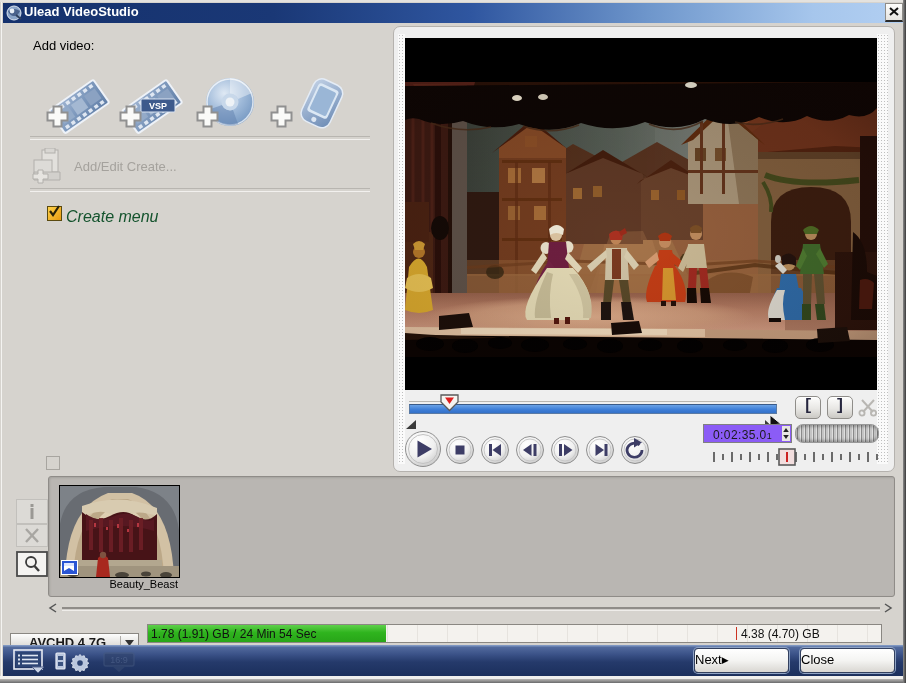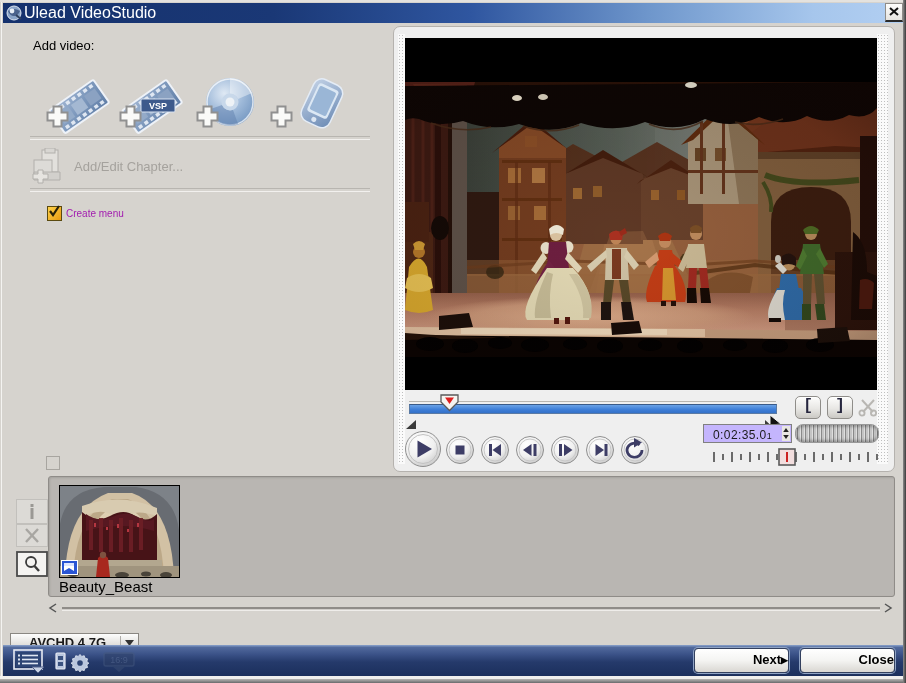--- a/index.html
+++ b/index.html
@@ -2,33 +2,33 @@
 <html><head>
 <meta charset="utf-8">
 <style>
   html,body{margin:0;padding:0;}
   body{width:906px;height:683px;overflow:hidden;font-family:"Liberation Sans",sans-serif;}
   #win{position:absolute;left:0;top:0;width:906px;height:683px;background:#d6d3ce;}
   .abs{position:absolute;}
   
   #tbar{left:3px;top:3px;width:900px;height:20px;
     background:linear-gradient(to right,#15316d 0%,#1a3876 30%,#2f56a0 52%,#6f97cc 72%,#a6c6ec 90%,#b2cff2 100%);}
-  #ttext{left:24px;top:4px;color:#fff;font-size:16px;font-weight:normal;letter-spacing:0px;}
+  #ttext{left:24px;top:4px;color:#fff;font-size:13px;font-weight:bold;letter-spacing:0px;}
   #closebtn{left:885px;top:3px;width:16px;height:16px;background:linear-gradient(to bottom,#fdfdfc,#e6e4e0);
     border:1px solid #8f8d89;border-bottom:2px solid #2a2a2a;}
   .sepline{height:2px;border-top:1px solid #b8b5b0;border-bottom:1px solid #f2f0ee;}
   .greytext{color:#a5a29d;}
   
   #panel{left:393px;top:26px;width:500px;height:444px;background:#efefef;border:1px solid #b5b2ae;border-radius:7px;}
   .dots{background-image:radial-gradient(#bfbfbf 0.8px, rgba(0,0,0,0) 0.9px);background-size:3px 3px;background-color:#fafafa;}
   #vid{left:405px;top:38px;width:472px;height:352px;background:#000;}
   
   #botbar{left:3px;top:645px;width:900px;height:31px;
     background:linear-gradient(to bottom,#8ba3cc 0%,#51699c 8%,#3b5288 30%,#253a6b 55%,#1b2f5c 100%);}
-  .wbtn{background:linear-gradient(to bottom,#ffffff 0%,#f4f4f2 50%,#d9d7d2 100%);border:1px solid #33405e;border-radius:4px;box-shadow:0 0 0 1px #8fa3c4;color:#000;font-size:13px;text-align:right;font-weight:bold;}
+  .wbtn{background:linear-gradient(to bottom,#ffffff 0%,#f4f4f2 50%,#d9d7d2 100%);border:1px solid #33405e;border-radius:4px;box-shadow:0 0 0 1px #8fa3c4;color:#000;font-size:13px;text-align:left;}
   .mkbtn{width:24px;height:21px;border-radius:5px;background:linear-gradient(to bottom,#fdfdfc,#e8e7e4 55%,#cbc9c4);border:1px solid #8f8d89;box-shadow:inset 0 1px 0 #fff;
     font-weight:bold;font-size:16px;line-height:19px;color:#26263e;text-align:center;font-family:"Liberation Mono",monospace;}
 </style>
 </head>
 <body>
 <div id="win">
   <div id="tbar" class="abs"></div>
   <div id="ticon" class="abs" style="left:6px;top:5px;width:17px;height:16px;">
     <svg width="17" height="16" viewBox="0 0 17 16">
       <circle cx="8" cy="8" r="7" fill="#8aa4c8" stroke="#dce4f0"></circle>
@@ -118,28 +118,28 @@
   <div class="abs sepline" style="left:30px;top:136px;width:340px;"></div>
   <div id="chapicon" class="abs" style="left:30px;top:148px;width:38px;height:36px;">
     <svg width="38" height="36" viewBox="0 0 38 36">
       <rect x="12" y="2" width="16" height="22" fill="#e2e0dc" stroke="#b2b0ac"></rect>
       <rect x="15" y="0" width="10" height="5" fill="#d8d6d2" stroke="#b2b0ac"></rect>
       <rect x="4" y="12" width="18" height="14" fill="#dddbd7" stroke="#b2b0ac"></rect>
       <path d="M4,32 h26 v-8 h-26 Z" fill="#d2d0cc" stroke="#b2b0ac"></path>
       <path d="M3,26 h5 v-4 h5 v4 h5 v5 h-5 v4 h-5 v-4 h-5 Z" fill="#e6e4e0" stroke="#b2b0ac"></path>
     </svg>
   </div>
-  <div class="abs greytext" style="left:74px;top:159px;font-size:13px;">Add/Edit Chapter...</div>
+  <div class="abs greytext" style="left:74px;top:159px;font-size:13px;">Add/Edit Create...</div>
   <div class="abs sepline" style="left:30px;top:188px;width:340px;"></div>
   <div id="cmenu-box" class="abs" style="left:47px;top:206px;width:13px;height:13px;background:linear-gradient(135deg,#ffd24a,#e89b12);border:1px solid #5a4a10;">
     <svg width="13" height="13" viewBox="0 0 13 13" style="position:absolute;left:0;top:-2px;">
       <path d="M2,6 L5,10 L11,1" fill="none" stroke="#2a2208" stroke-width="2.2"></path>
     </svg>
   </div>
-  <div class="abs" style="left:66px;top:208px;font-size:10px;color:#a21caf;">Create menu</div>
+  <div class="abs" style="left:66px;top:208px;font-size:16px;color:#14532d;font-style:italic;">Create menu</div>
 
   <div id="panel" class="abs"></div>
   <div class="abs dots" style="left:398px;top:34px;width:7px;height:430px;"></div>
   <div class="abs dots" style="left:877px;top:34px;width:11px;height:430px;"></div>
   <div id="vid" class="abs"></div>
   <div id="photo" class="abs" style="left:405px;top:82px;width:472px;height:275px;filter:blur(0.7px);">
   <svg width="472" height="275" viewBox="0 0 472 275">
     <defs>
       <linearGradient id="sky" x1="0" y1="0" x2="1" y2="0">
         <stop offset="0" stop-color="#3a4840"></stop>
@@ -389,21 +389,21 @@
     <svg width="22" height="20" viewBox="0 0 22 20">
       <g stroke="#b8b6b2" stroke-width="2" fill="none">
         <path d="M5,3 L16,15"></path>
           <path d="M17,3 L6,15"></path>
       </g>
       <circle cx="5" cy="16" r="2.6" fill="none" stroke="#b8b6b2" stroke-width="1.8"></circle>
       <circle cx="16.5" cy="16" r="2.6" fill="none" stroke="#b8b6b2" stroke-width="1.8"></circle>
     </svg>
   </div>
 
-  <div id="tc" class="abs" style="left:703px;top:424px;width:87px;height:17px;background:#c4b5fd;border:1px solid #808080;">
+  <div id="tc" class="abs" style="left:703px;top:424px;width:87px;height:17px;background:#8b5cf6;border:1px solid #808080;">
     <span style="position:absolute;left:9px;top:2.5px;font-size:12px;color:#1a1a1a;font-family:'Liberation Sans',sans-serif;letter-spacing:0.4px;">0:02:35.0<span style="font-size:9px;">1</span></span>
     <svg width="8" height="15" viewBox="0 0 8 15" style="position:absolute;right:1px;top:1px;">
       <rect x="0" y="0" width="8" height="15" fill="#e8e6e2"></rect>
       <path d="M4,2 L6.8,6 L1.2,6 Z" fill="#222"></path>
       <path d="M4,13 L6.8,9 L1.2,9 Z" fill="#222"></path>
     </svg>
   </div>
   <div id="jog" class="abs" style="left:795px;top:424px;width:82px;height:17px;border-radius:8px;border:1px solid #999;background:repeating-linear-gradient(to right,#dedede 0 1px,#8a8a8a 1px 2px,#c4c4c4 2px 4px);box-shadow:inset 0 2px 3px rgba(0,0,0,0.25), inset 0 -2px 3px rgba(0,0,0,0.25);"></div>
 
   <div id="pbtns" class="abs" style="left:400px;top:428px;width:260px;height:44px;">
@@ -527,36 +527,42 @@
             <ellipse cx="106" cy="89" rx="6" ry="3"></ellipse>
           </g>
     </svg>
   </div>
     <svg width="17" height="15" viewBox="0 0 17 15" style="position:absolute;left:1px;bottom:2px;">
       <rect x="0.5" y="0.5" width="16" height="14" fill="#2a55d4" stroke="#ffffff"></rect>
       <path d="M3,3 L13,3 L13,11 L8,8 L3,11 Z" fill="#ffffff"></path>
       <path d="M3,3 L13,3 L13,6 L3,6 Z" fill="#dce4ff"></path>
     </svg>
   </div>
-  <div class="abs" style="left:59px;top:578px;width:119px;text-align:left;font-size:15px;color:#000;">Beauty_Beast</div>
+  <div class="abs" style="left:59px;top:578px;width:119px;text-align:right;font-size:11px;color:#000;">Beauty_Beast</div>
   <div id="hscroll" class="abs" style="left:48px;top:599px;width:845px;height:10px;">
     <svg width="845" height="10" viewBox="0 0 845 10">
       <path d="M8,1 L2,5 L8,9" fill="none" stroke="#555" stroke-width="1.5"></path>
       <path d="M837,1 L843,5 L837,9" fill="none" stroke="#555" stroke-width="1.5"></path>
       <rect x="14" y="4" width="818" height="2.5" fill="#8f8c88"></rect>
       <rect x="14" y="6.5" width="818" height="1.5" fill="#efedea"></rect>
     </svg>
   </div>
 
   <div id="combo" class="abs" style="left:10px;top:624px;width:127px;height:17px;background:linear-gradient(to bottom,#fdfdfd,#d0cec8);border:1px solid #8a8782;margin-top:9px;">
     <span style="position:absolute;left:18px;top:1px;font-size:13px;font-weight:bold;color:#1a1a1a;">AVCHD 4.7G</span>
     <div style="position:absolute;right:17px;top:2px;width:1px;height:13px;background:#b0aeaa;"></div>
     <svg width="9" height="6" viewBox="0 0 9 6" style="position:absolute;right:4px;top:6px;">
         <path d="M0,0 L9,0 L4.5,6 Z" fill="#333"></path>
       </svg>
+  </div>
+  <div id="pbar" class="abs" style="left:147px;top:624px;width:733px;height:17px;background:repeating-linear-gradient(to right,#f4f2ee 0 29px,#e6e3de 29px 30px);border:1px solid #8a8782;">
+    <div style="position:absolute;left:0;top:0;width:238px;height:17px;background:linear-gradient(to bottom,#5ed04a,#2fb41e 45%,#28a518);"></div>
+    <div style="position:absolute;left:588px;top:2px;width:1px;height:13px;background:#cc3322;"></div>
+    <span style="position:absolute;left:3px;top:2px;font-size:12px;color:#111;">1.78 (1.91) GB / 24 Min 54 Sec</span>
+    <span style="position:absolute;left:593px;top:2px;font-size:12px;color:#111;">4.38 (4.70) GB</span>
   </div>
 
   <div id="botbar" class="abs"></div>
   <div id="bicons" class="abs" style="left:12px;top:648px;width:130px;height:26px;">
     <svg width="130" height="26" viewBox="0 0 130 26">
       <rect x="2" y="2" width="28" height="19" fill="none" stroke="#e8ecf4" stroke-width="1.6"></rect>
       <rect x="4" y="4" width="24" height="15" fill="#2c4474"></rect>
       <g stroke="#dfe6f2" stroke-width="1.6">
         <line x1="10" y1="7.5" x2="26" y2="7.5"></line>
           <line x1="10" y1="11.5" x2="26" y2="11.5"></line>

